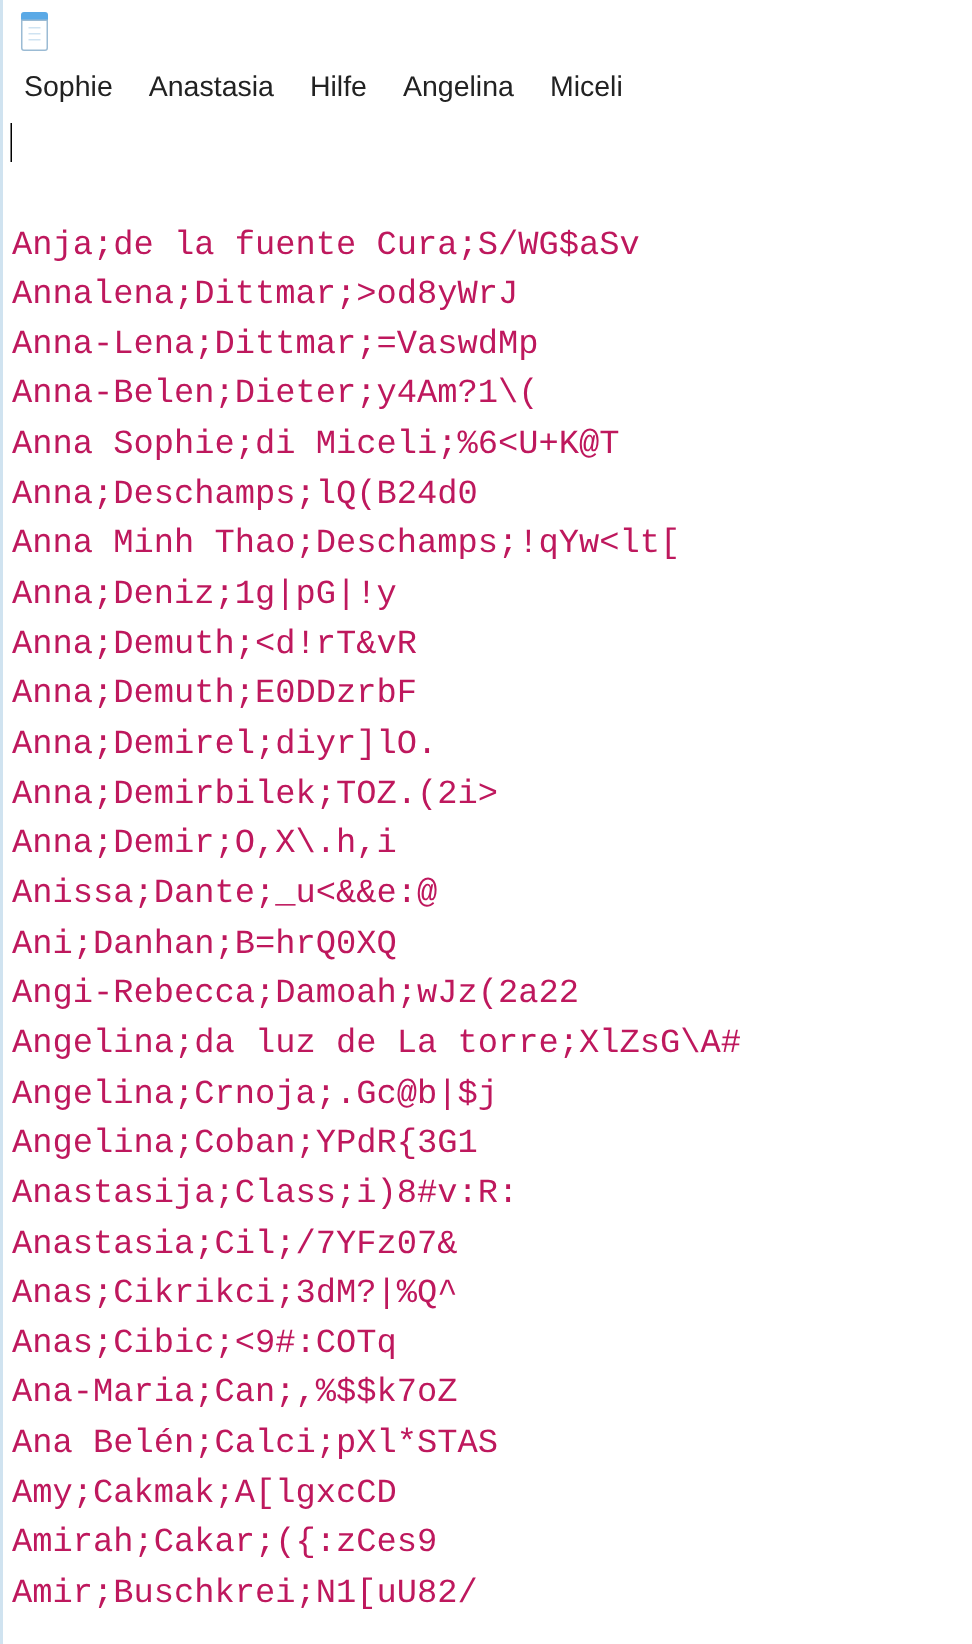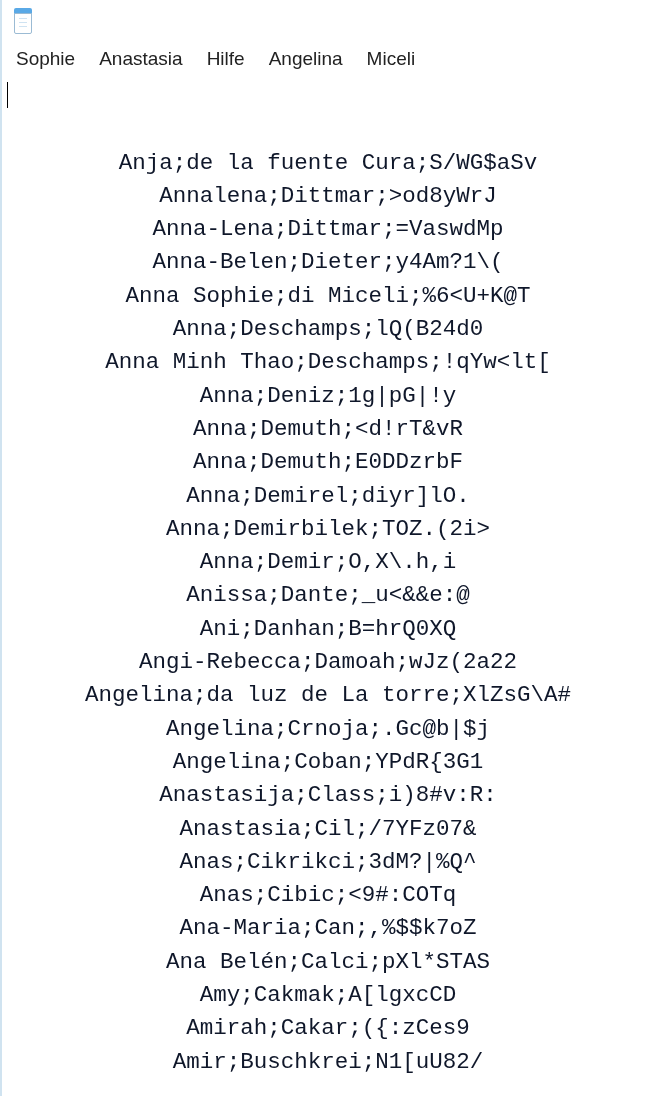--- a/index.html
+++ b/index.html
@@ -49,25 +49,24 @@
       gap: 24px;
       padding: 8px 14px 10px 14px;
       font-size: 19px;
       color: #222;
     }
     .menubar span { cursor: default; }
     .content {
       font-family: Consolas, "Courier New", monospace;
       font-size: 22.5px;
       line-height: 1.48;
-      color: #0f172a;
+      color: #be185d;
       padding: 0 0 0 6px;
       white-space: pre;
       position: relative;
-      text-align: center;
     }
     .cursor-bar {
       position: absolute;
       left: 5px;
       top: 2px;
       width: 1px;
       height: 26px;
       background: #000;
     }
   </style>

